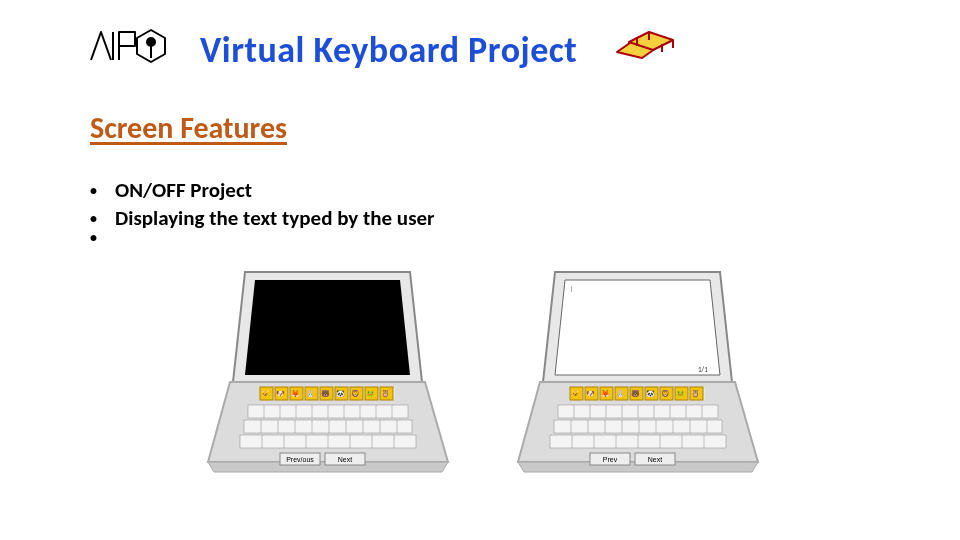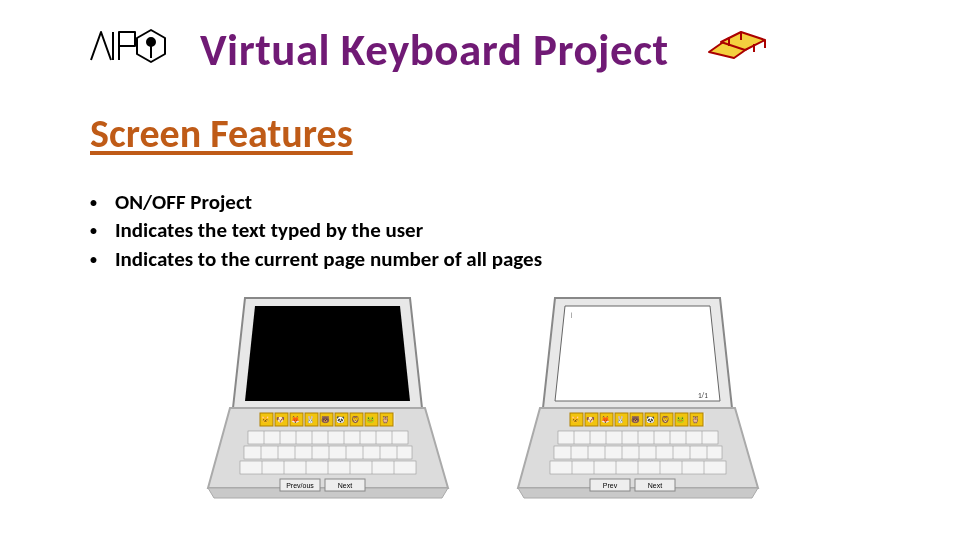--- a/index.html
+++ b/index.html
@@ -14,31 +14,31 @@
   .header {
     display: flex;
     align-items: center;
     padding: 20px 80px 0 85px;
     gap: 20px;
   }
   .logo-left {
     flex: 0 0 auto;
   }
   .title {
-    font-size: 45px;
+    font-size: 36px;
     font-weight: 700;
-    color: #701a75;
+    color: #1d4ed8;
     letter-spacing: 0.5px;
   }
   .logo-right {
     flex: 0 0 auto;
     margin-left: 10px;
   }
   .subtitle {
-    font-size: 40px;
+    font-size: 30px;
     font-weight: 700;
     color: #bf5b17;
     padding: 30px 0 0 90px;
     text-decoration: underline;
     text-decoration-color: #bf5b17;
     text-underline-offset: 4px;
   }
   .bullets {
     padding: 30px 0 0 90px;
   }
@@ -96,25 +96,24 @@
 
 <div class="subtitle">Screen Features</div>
 
 <div class="bullets">
   <div class="bullet-row">
     <span class="bullet-dot">•</span>
     <span>ON/OFF Project</span>
   </div>
   <div class="bullet-row">
     <span class="bullet-dot">•</span>
-    <span>Indicates the text typed by the user</span>
+    <span>Displaying the text typed by the user</span>
   </div>
   <div class="bullet-row">
     <span class="bullet-dot">•</span>
-    <span>Indicates to the current page number of all pages</span>
   </div>
 </div>
 
 <div class="figures">
 
   <div class="laptop">
     <svg width="250" height="210" viewBox="0 0 250 210">
 
       <polygon points="45,5 210,5 222,115 33,115" fill="#e8e8e8" stroke="#888" stroke-width="2"></polygon>
       <polygon points="55,13 200,13 210,108 45,108" fill="#000"></polygon>

